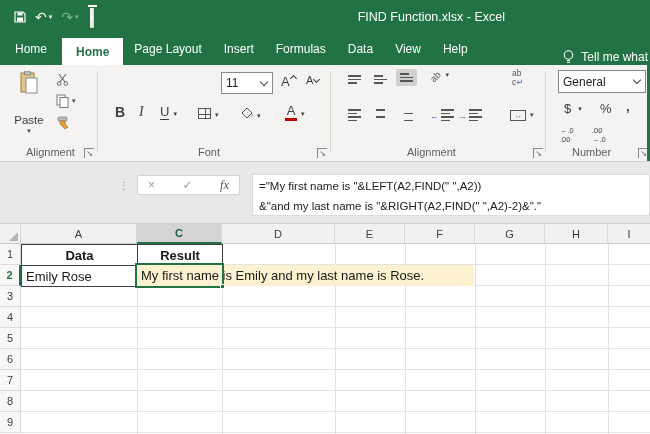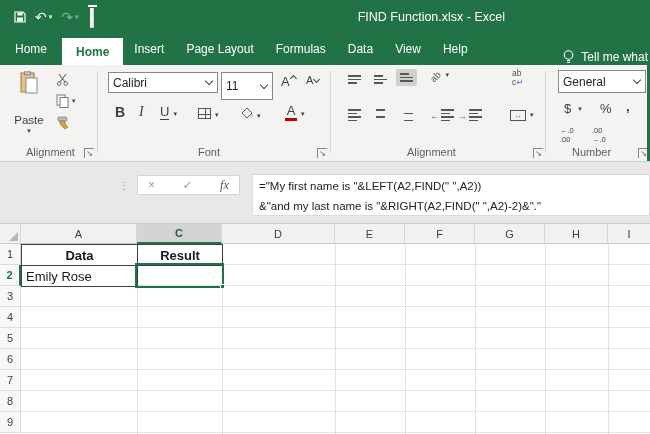--- a/index.html
+++ b/index.html
@@ -148,22 +148,22 @@
         <span class="bar"></span>
         <span class="ch">▾</span>
       </span>
     </div>
     <div class="win-title">FIND Function.xlsx - Excel</div>
   </div>
 
   <div class="tabrow">
     <span class="tab file">Home</span>
     <span class="tab active">Home</span>
+    <span class="tab">Page Layout</span>
     <span class="tab">Insert</span>
-    <span class="tab">Page Layout</span>
     <span class="tab">Formulas</span>
     <span class="tab">Data</span>
     <span class="tab">View</span>
     <span class="tab">Help</span>
     <span class="tellme">
       <svg width="13" height="16" viewBox="0 0 13 16">
           <circle cx="6.5" cy="6" r="4.2" fill="none" stroke="#fff" stroke-width="1.1"></circle>
           <line x1="4.8" y1="11.5" x2="8.2" y2="11.5" stroke="#fff" stroke-width="1.1"></line>
           <line x1="5" y1="13.3" x2="8" y2="13.3" stroke="#fff" stroke-width="1.1"></line>
         </svg>
@@ -200,25 +200,21 @@
     <span class="mini-btn" style="left:56px;top:51px;">
       <svg width="14" height="14" viewBox="0 0 14 14">
           <rect x="2" y="1" width="9" height="4" rx="1" fill="#b9b9b9" stroke="#8a8a8a" stroke-width="0.8"></rect>
           <path d="M4 5 h5 v3 l3 3 -3 2 -3-3 -2-2 z" fill="#d9a33c" stroke="#9c7c3c" stroke-width="0.8"></path>
         </svg>
     </span>
     <span class="grp-label" style="left:26px;">Alignment</span>
     <span class="launcher" style="left:84px;">↘</span>
     <div class="grp-sep" style="left:97px;"></div>
 
-    <div class="combo" style="left:108px;top:7px;width:110px;height:21px;">
-      <span class="cv">Calibri</span>
-      <span class="cc"></span>
-    </div>
-    <div class="combo" style="left:221px;top:7px;width:52px;height:28px;">
+    <div class="combo" style="left:221px;top:7px;width:52px;height:22px;">
       <span class="cv">11</span>
       <span class="cc"></span>
     </div>
     <span class="tbtn" style="left:281px;top:9px;">
       <span class="glyphA">A</span>
       <span class="chev-up" style="margin-bottom:8px;"></span>
     </span>
     <span class="tbtn" style="left:306px;top:9px;">
       <span class="glyphA small">A</span>
       <span class="chev-dn" style="margin-bottom:4px;"></span>
@@ -395,20 +391,21 @@
       <div class="rh">5</div>
       <div class="rh">6</div>
       <div class="rh">7</div>
       <div class="rh">8</div>
       <div class="rh">9</div>
     </div>
     <div class="cellsarea">
       <div class="cell bordered center cell-a1">Data</div>
       <div class="cell bordered center cell-c1">Result</div>
       <div class="cell bordered cell-a2">Emily Rose</div>
+      <div class="cell result-overlay">My first name is Emily and my last name is Rose.</div>
       <div class="sel-border">
         <span class="sel-handle"></span>
       </div>
 
     </div>
   </div>
 
 </div>
 
 </body></html>

